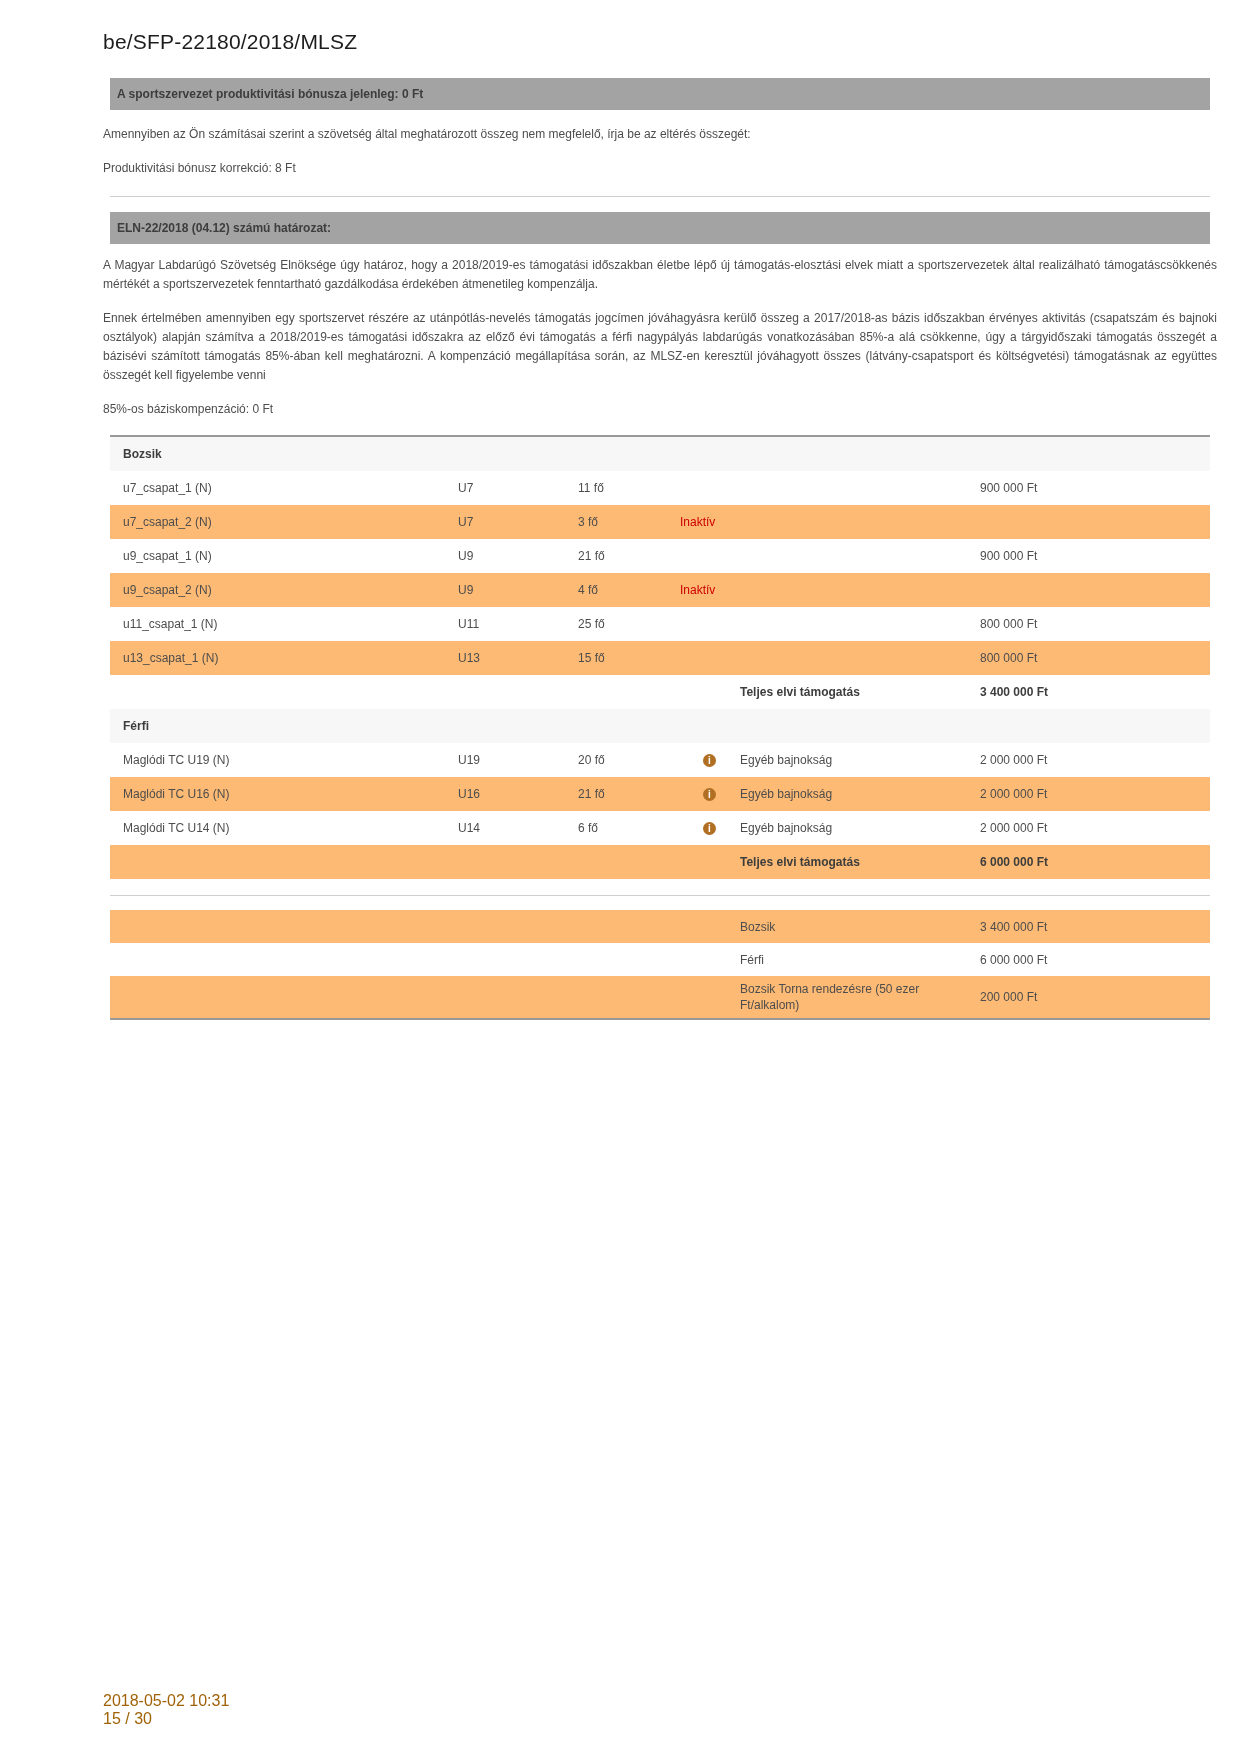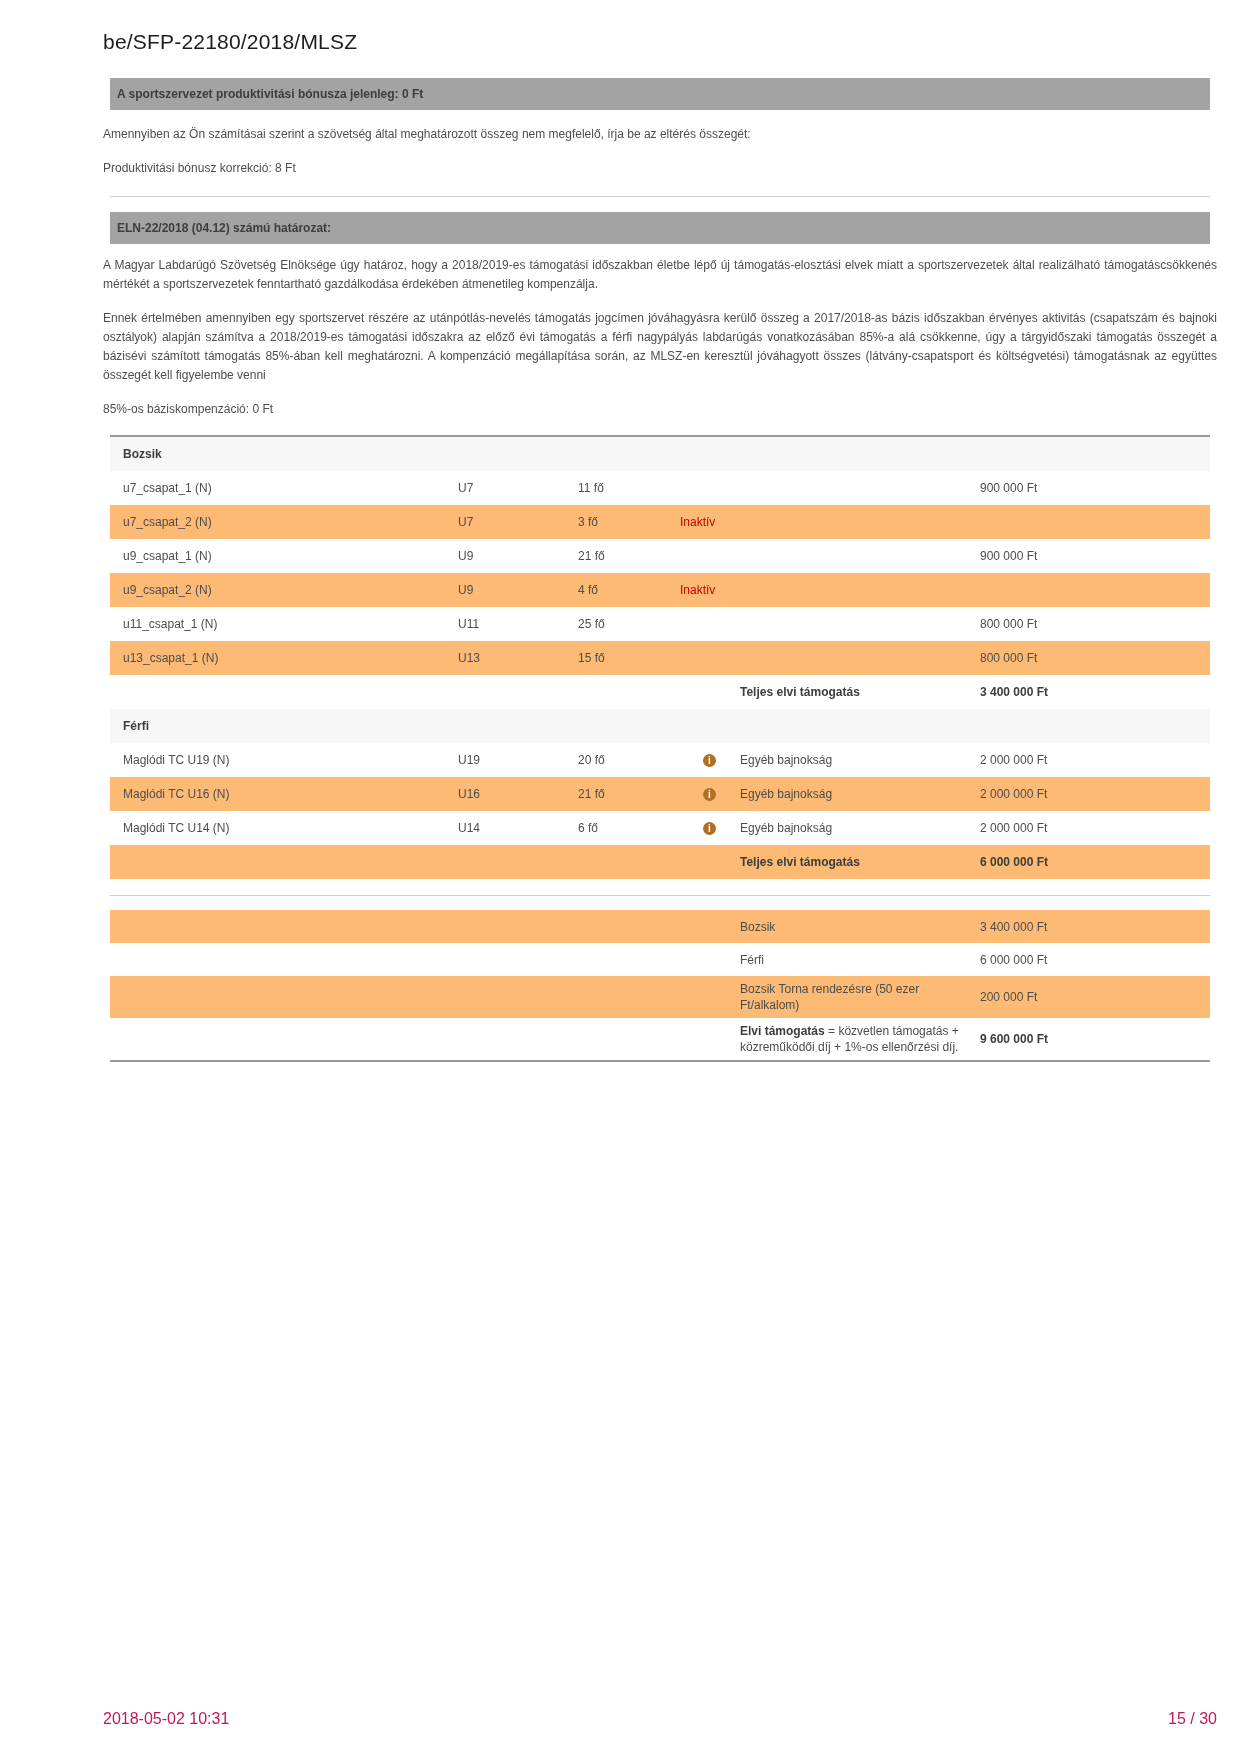--- a/index.html
+++ b/index.html
@@ -34,21 +34,21 @@
   .info-icon{
     display:inline-block;width:13px;height:13px;border-radius:50%;
     background:#b06f23;color:#ffffff;font-size:10px;font-weight:bold;
     text-align:center;line-height:13px;margin-left:25px;
   }
   .total-label,.total-amount{font-weight:bold;color:#3d3d3d;}
   .bold{font-weight:bold;color:#3d3d3d;}
   .footer{
     position:absolute;left:63px;right:63px;bottom:26px;
     display:flex;justify-content:space-between;align-items:flex-start;
-    font-size:16px;color:#be185d;
+    font-size:16px;color:#a16207;flex-direction:column;
   }
 </style>
 </head>
 <body>
 
 <div class="page">
   <div class="content">
 
     <h1 class="title">be/SFP-22180/2018/MLSZ</h1>
 
@@ -165,25 +165,20 @@
         <div class="srow">
           <div class="cell s-spacer"></div>
           <div class="cell c-league">Férfi</div>
           <div class="cell c-amount">6 000 000 Ft</div>
         </div>
         <div class="srow gray">
           <div class="cell s-spacer"></div>
           <div class="cell c-league">Bozsik Torna rendezésre (50 ezer Ft/alkalom)</div>
           <div class="cell c-amount">200 000 Ft</div>
         </div>
-        <div class="srow">
-          <div class="cell s-spacer"></div>
-          <div class="cell c-league"><span class="bold">Elvi támogatás</span><span> = közvetlen támogatás + közreműködői díj + 1%-os ellenőrzési díj.</span></div>
-          <div class="cell c-amount bold">9 600 000 Ft</div>
-        </div>
       </div>
 
   </div>
 
   <div class="footer">
     <span>2018-05-02 10:31</span>
     <span>15 / 30</span>
   </div>
 </div>
 

